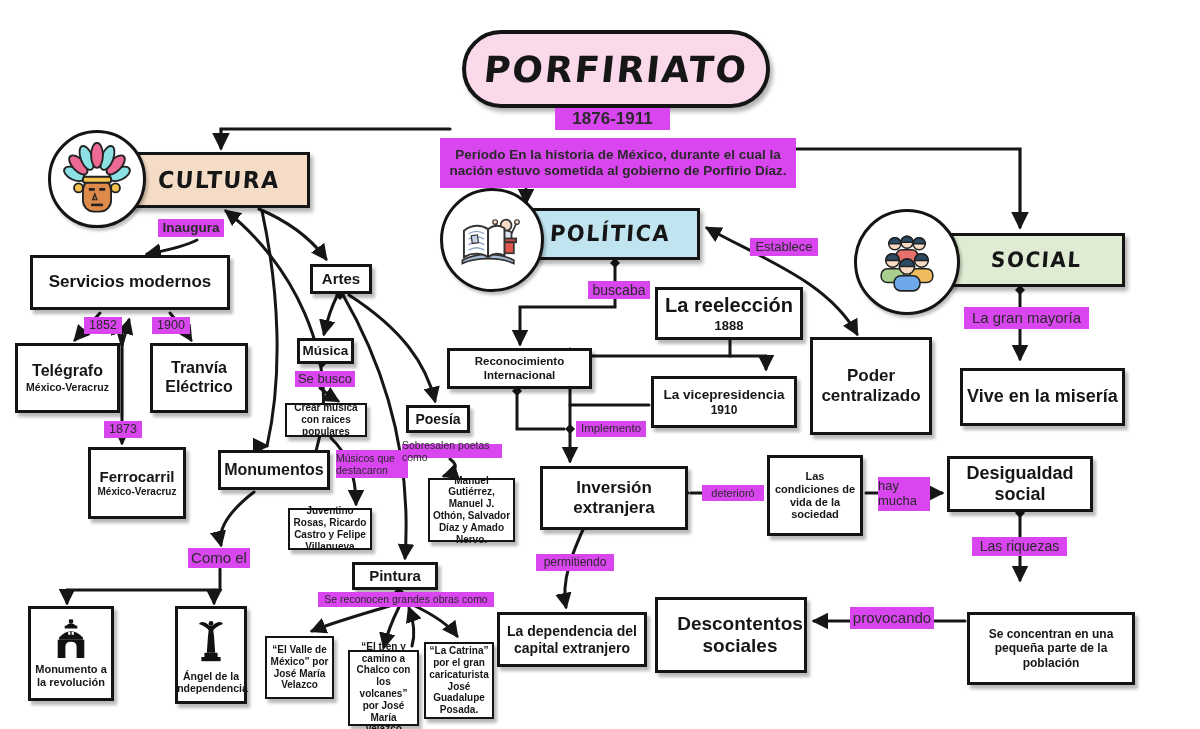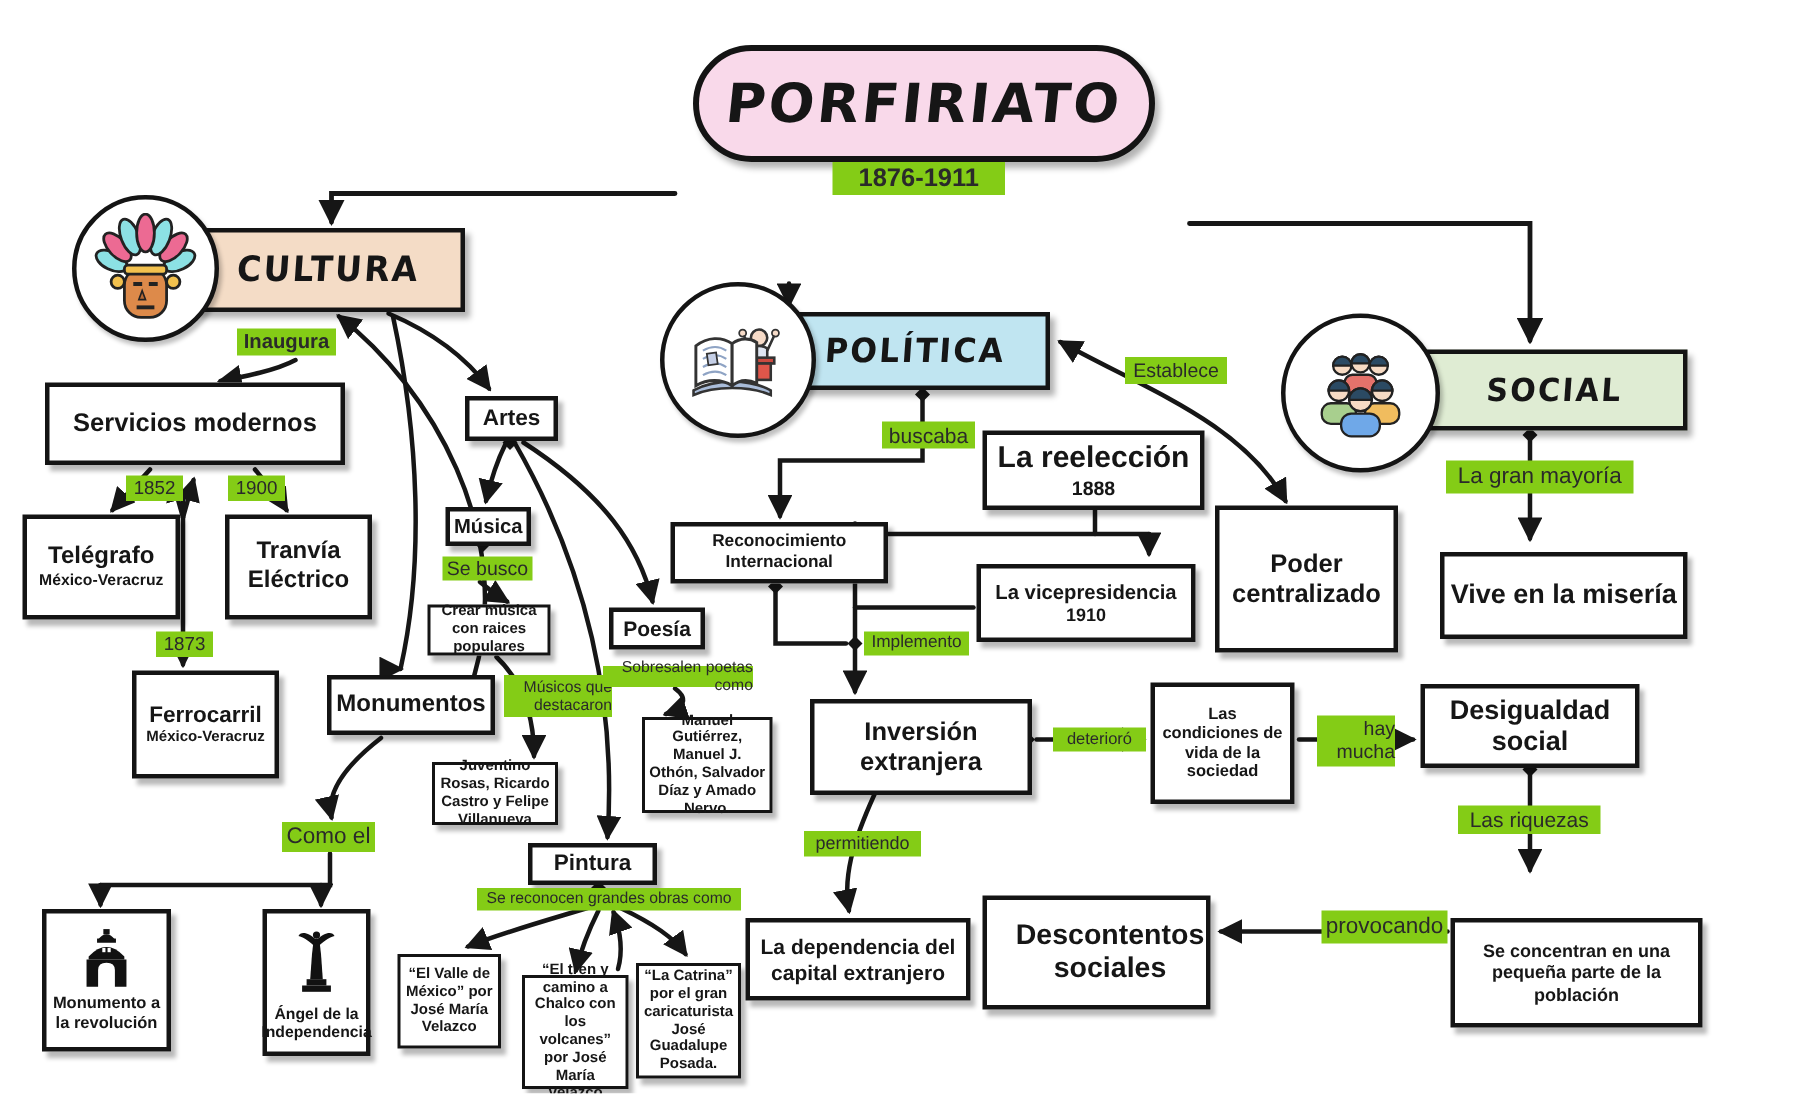--- a/index.html
+++ b/index.html
@@ -10,21 +10,21 @@
        box-shadow:3px 4px 3px rgba(0,0,0,.28);display:flex;flex-direction:column;
        align-items:center;justify-content:center;text-align:center;font-weight:700;
        line-height:1.18;box-sizing:border-box;padding:2px;}
   .cat{position:absolute;z-index:2;border:3px solid #141414;display:flex;align-items:center;
        justify-content:center;box-shadow:3px 4px 4px rgba(0,0,0,.3);box-sizing:border-box;}
   .cat span{font-family:"DejaVu Sans",sans-serif;font-weight:800;letter-spacing:1.5px;
        transform:skewX(-4deg) scaleY(1.06);}
   .circ{position:absolute;z-index:3;background:#fff;border:3.5px solid #141414;border-radius:50%;
        display:flex;align-items:center;justify-content:center;box-shadow:2px 3px 3px rgba(0,0,0,.25);
        box-sizing:border-box;}
-  .lbl{position:absolute;z-index:2;background:#84cc16;color:#2a2a2a;text-align:right;
+  .lbl{position:absolute;z-index:2;background:#d946ef;color:#2a2a2a;text-align:left;
        line-height:1.15;display:flex;align-items:center;justify-content:center;}
   .pill{position:absolute;z-index:2;background:#f9d9ea;border:4px solid #141414;border-radius:40px;
        display:flex;align-items:center;justify-content:center;box-shadow:3px 4px 4px rgba(0,0,0,.3);}
   .pill span{font-family:"DejaVu Sans",sans-serif;font-weight:800;font-size:36px;letter-spacing:2px;
        transform:skewX(-6deg);}
   .sub{font-weight:700;}
 </style>
 </head>
 <body>
 
@@ -91,20 +91,24 @@
         <path d="M340,290 l5,5 -5,5 -5,-5 z"></path>
       <path d="M399,587 l5,5 -5,5 -5,-5 z"></path>
         <path d="M322,358 l5,5 -5,5 -5,-5 z"></path>
     </g>
   </svg>
 
   <div class="pill" style="left:462px;top:30px;width:300px;height:70px;">
     <span>PORFIRIATO</span>
   </div>
   <div class="lbl" style="left:555px;top:108px;width:115px;height:22px;font-size:17px;font-weight:700;">1876-1911</div>
+  <div class="lbl" style="left:440px;top:138px;width:356px;height:50px;font-size:13.5px;font-weight:700;flex-direction:column;">
+    <div>Período En la historia de México, durante el cual la</div>
+    <div>nación estuvo sometida al gobierno de Porfirio Díaz.</div>
+  </div>
 
   <div class="cat" style="left:128px;top:152px;width:182px;height:56px;background:#f4dcc6;">
     <span style="font-size:22px;">CULTURA</span>
   </div>
   <div class="circ" style="left:48px;top:130px;width:98px;height:98px;">
     <svg width="74" height="74" viewBox="0 0 100 100">
       <g stroke="#222" stroke-width="2.5">
         <g transform="translate(50,58)">
           <ellipse transform="rotate(-64)" cx="0" cy="-34" rx="8" ry="15" fill="#8ce1e4"></ellipse>
           <ellipse transform="rotate(64)" cx="0" cy="-34" rx="8" ry="15" fill="#8ce1e4"></ellipse>
@@ -253,15 +257,15 @@
       </g>
     </svg>
   </div>
   <div class="lbl" style="left:964px;top:307px;width:125px;height:22px;font-size:15px;font-weight:400;">La gran mayoría</div>
   <div class="box" style="left:960px;top:368px;width:165px;height:58px;font-size:18px;">Vive en la misería</div>
   <div class="box" style="left:767px;top:455px;width:96px;height:81px;font-size:11px;">Las condiciones de vida de la sociedad</div>
   <div class="lbl" style="left:878px;top:477px;width:52px;height:34px;font-size:13px;font-weight:400;">hay mucha</div>
   <div class="box" style="left:947px;top:456px;width:146px;height:56px;font-size:18px;">Desigualdad social</div>
   <div class="lbl" style="left:972px;top:537px;width:95px;height:19px;font-size:14px;font-weight:400;">Las riquezas</div>
   <div class="box" style="left:967px;top:612px;width:168px;height:73px;font-size:12px;">Se concentran en una pequeña parte de la población</div>
-  <div class="lbl" style="left:850px;top:607px;width:84px;height:22px;font-size:15px;font-weight:400;margin-left:31px;">provocando</div>
+  <div class="lbl" style="left:850px;top:607px;width:84px;height:22px;font-size:15px;font-weight:400;">provocando</div>
 
 </div>
 
 </body></html>

